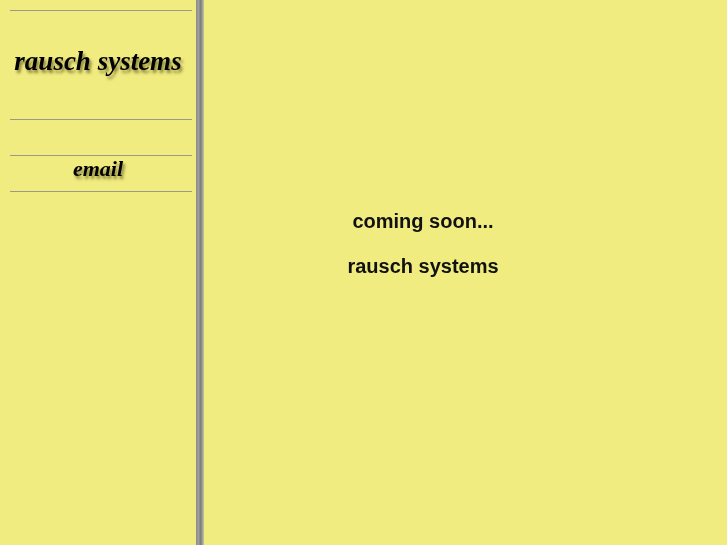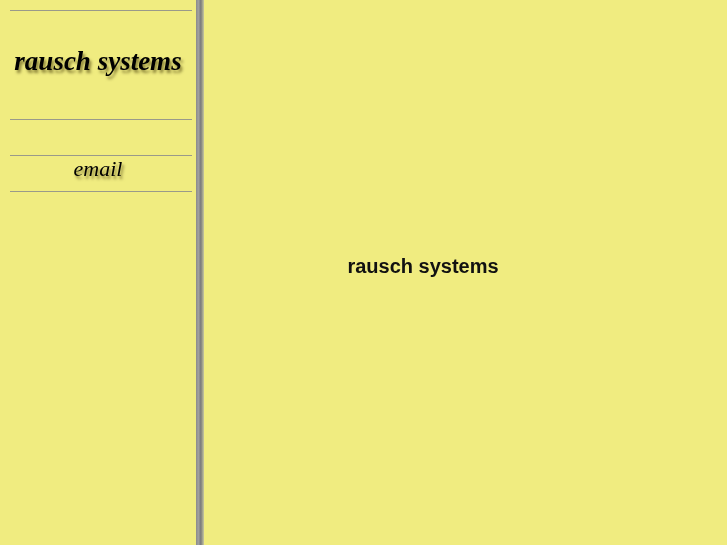--- a/index.html
+++ b/index.html
@@ -22,21 +22,21 @@
       font-family: "Liberation Serif", serif;
       font-style: italic; font-weight: bold;
       font-size: 27px; color: #000;
       text-shadow: 2px 3px 3px rgba(60,50,0,0.55);
       letter-spacing: 0px;
     }
     .email-link {
       position: absolute; left: 0; width: 196px; top: 156px;
       text-align: center;
       font-family: "Liberation Serif", serif;
-      font-style: italic; font-weight: normal;
+      font-style: italic; font-weight: bold;
       font-size: 22px; color: #000; text-decoration: none;
       text-shadow: 2px 3px 3px rgba(60,50,0,0.55);
       cursor: pointer;
     }
     .divider {
       position: absolute; left: 196px; top: 0; width: 8px; height: 545px;
       background: linear-gradient(to right, #8a8a8a 0%, #a0a0a0 30%, #7a7a7a 60%, #c8c8a0 100%);
     }
     .main {
       position: absolute; left: 204px; top: 0; width: 523px; height: 545px;
@@ -56,14 +56,15 @@
   <div class="logo">rausch systems</div>
   <div class="rule" style="top:119px;"></div>
   <div class="rule" style="top:155px;"></div>
   <a class="email-link">email</a>
   <div class="rule" style="top:191px;"></div>
 </div>
 
 <div class="divider"></div>
 
 <div class="main">
+  <div class="msg msg1">coming soon...</div>
   <div class="msg msg2">rausch systems</div>
 </div>
 
 </body></html>

